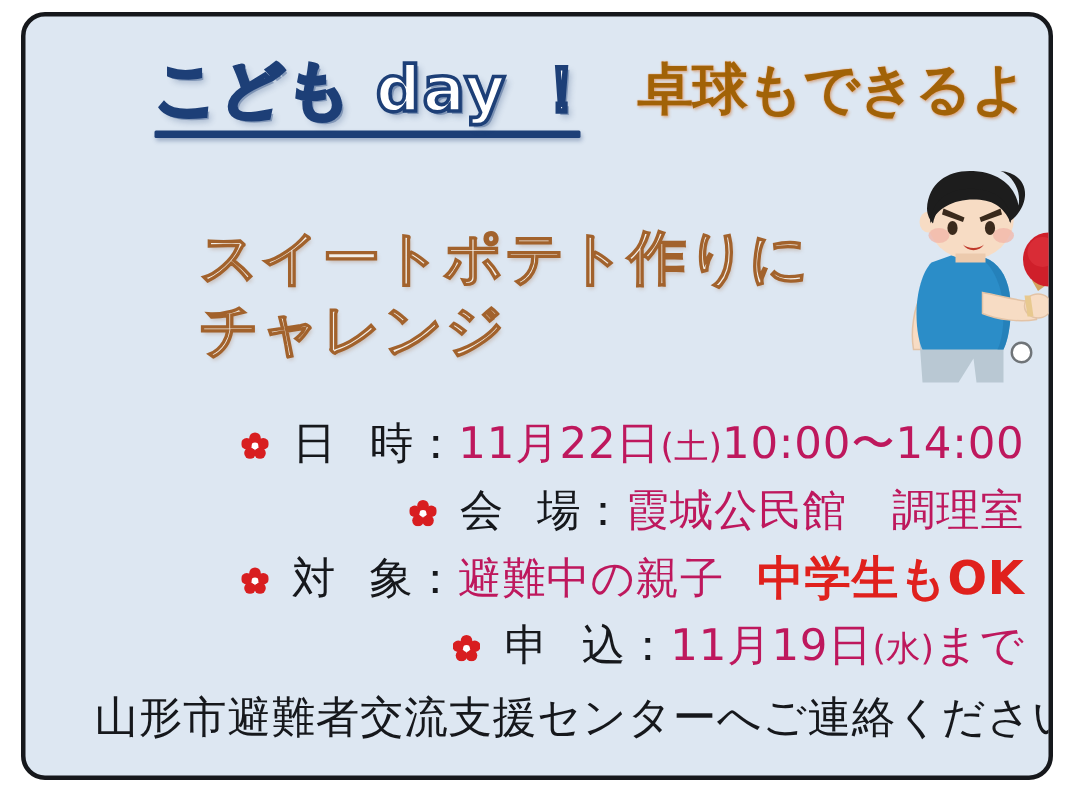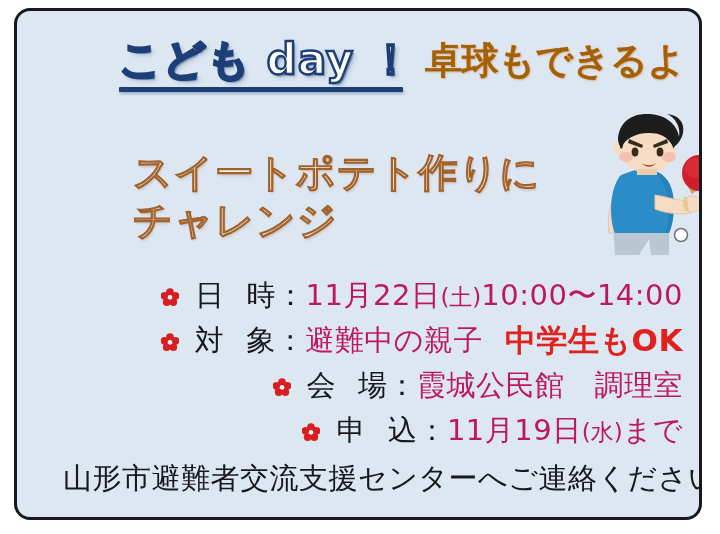--- a/index.html
+++ b/index.html
@@ -32,21 +32,21 @@
   #header-row {
     position: absolute;
     left: 0;
     top: 24px;
     width: 100%;
     height: 86px;
   }
 
   #title-block {
     position: absolute;
-    left: 102px;
+    left: 86px;
     top: 0;
     width: 290px;
   }
 
   #main-title {
     font-family: "DejaVu Sans", sans-serif;
     font-size: 42px;
     font-weight: bold;
     line-height: 50px;
     letter-spacing: 1px;
@@ -253,20 +253,35 @@
           <circle cx="10" cy="4.6" r="4.3"></circle>
           <circle cx="16.1" cy="8.7" r="4.3"></circle>
           <circle cx="13.7" cy="15.6" r="4.3"></circle>
           <circle cx="6.3" cy="15.6" r="4.3"></circle>
           <circle cx="3.9" cy="8.7" r="4.3"></circle>
         </g>
         <circle cx="10" cy="10.2" r="2.5" fill="#ffffff"></circle>
       </svg>
       <span class="info-label"><span>日</span><span class="spacer"></span><span>時</span><span>：</span></span>
       <span class="info-value"><span>11月22日</span><span class="paren">(土)</span><span>10:00〜14:00</span></span>
+    </div>
+
+    <div class="info-row">
+      <svg class="flower-icon" viewBox="0 0 20 20">
+        <g fill="#d81e20">
+          <circle cx="10" cy="4.6" r="4.3"></circle>
+          <circle cx="16.1" cy="8.7" r="4.3"></circle>
+          <circle cx="13.7" cy="15.6" r="4.3"></circle>
+          <circle cx="6.3" cy="15.6" r="4.3"></circle>
+          <circle cx="3.9" cy="8.7" r="4.3"></circle>
+        </g>
+        <circle cx="10" cy="10.2" r="2.5" fill="#ffffff"></circle>
+      </svg>
+      <span class="info-label"><span>会</span><span class="spacer"></span><span>場</span><span>：</span></span>
+      <span class="info-value"><span>霞城公民館</span><span class="gap-wide"></span><span>調理室</span></span>
     </div>
 
     <div class="info-row">
       <svg class="flower-icon" viewBox="0 0 20 20">
         <g fill="#d81e20">
           <circle cx="10" cy="4.6" r="4.3"></circle>
           <circle cx="16.1" cy="8.7" r="4.3"></circle>
           <circle cx="13.7" cy="15.6" r="4.3"></circle>
           <circle cx="6.3" cy="15.6" r="4.3"></circle>
           <circle cx="3.9" cy="8.7" r="4.3"></circle>
@@ -282,35 +297,20 @@
       <svg class="flower-icon" viewBox="0 0 20 20">
         <g fill="#d81e20">
           <circle cx="10" cy="4.6" r="4.3"></circle>
           <circle cx="16.1" cy="8.7" r="4.3"></circle>
           <circle cx="13.7" cy="15.6" r="4.3"></circle>
           <circle cx="6.3" cy="15.6" r="4.3"></circle>
           <circle cx="3.9" cy="8.7" r="4.3"></circle>
         </g>
         <circle cx="10" cy="10.2" r="2.5" fill="#ffffff"></circle>
       </svg>
-      <span class="info-label"><span>会</span><span class="spacer"></span><span>場</span><span>：</span></span>
-      <span class="info-value"><span>霞城公民館</span><span class="gap-wide"></span><span>調理室</span></span>
-    </div>
-
-    <div class="info-row">
-      <svg class="flower-icon" viewBox="0 0 20 20">
-        <g fill="#d81e20">
-          <circle cx="10" cy="4.6" r="4.3"></circle>
-          <circle cx="16.1" cy="8.7" r="4.3"></circle>
-          <circle cx="13.7" cy="15.6" r="4.3"></circle>
-          <circle cx="6.3" cy="15.6" r="4.3"></circle>
-          <circle cx="3.9" cy="8.7" r="4.3"></circle>
-        </g>
-        <circle cx="10" cy="10.2" r="2.5" fill="#ffffff"></circle>
-      </svg>
       <span class="info-label"><span>申</span><span class="spacer"></span><span>込</span><span>：</span></span>
       <span class="info-value"><span>11月19日</span><span class="paren">(水)</span><span>まで</span></span>
     </div>
 
   </div>
 
   <div id="footnote">山形市避難者交流支援センターへご連絡ください。</div>
 
 </div>
 

